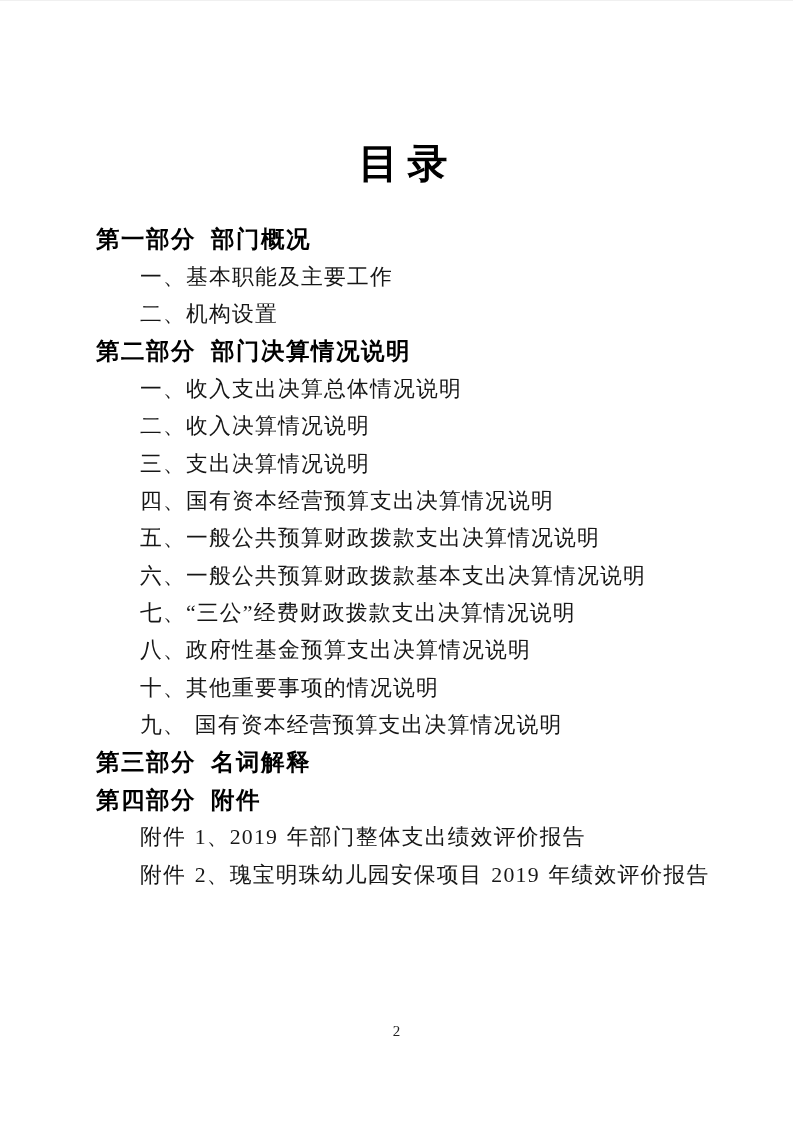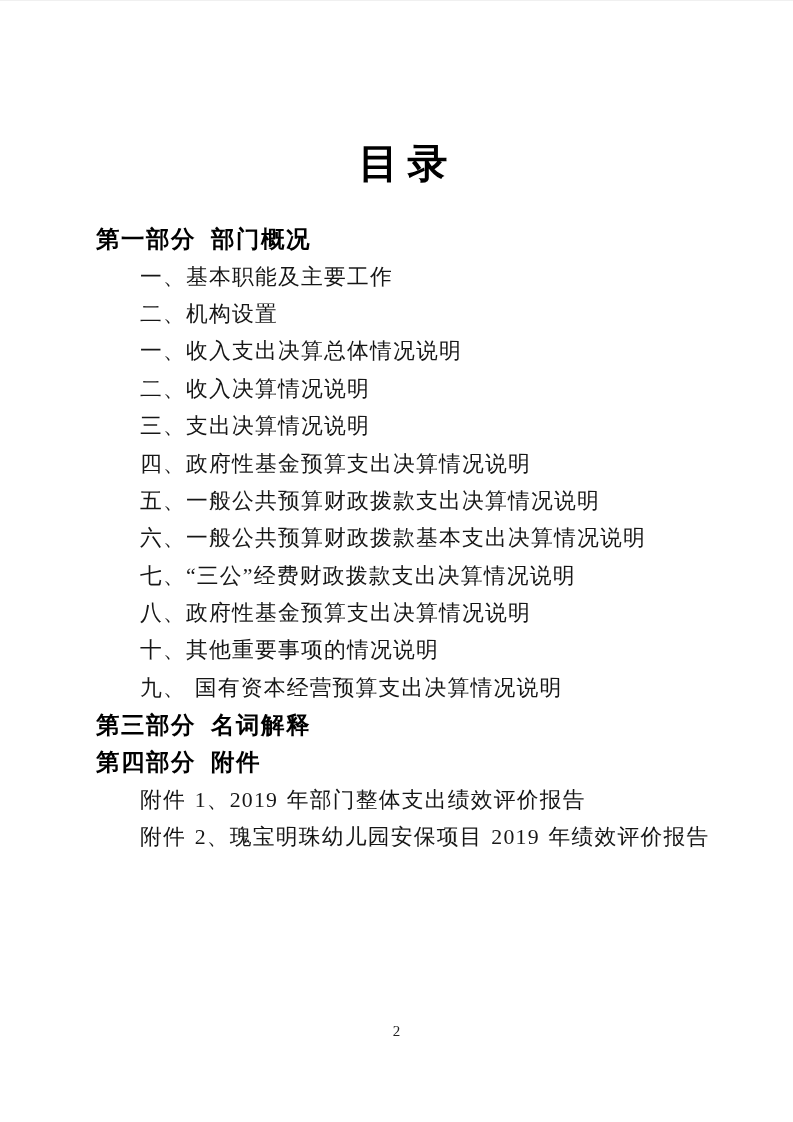--- a/index.html
+++ b/index.html
@@ -85,35 +85,38 @@
       </div>
 
     <div class="toc-line">
         <div class="toc-item">一、基本职能及主要工作</div>
       </div>
 
     <div class="toc-line">
         <div class="toc-item">二、机构设置</div>
       </div>
 
+    <div class="toc-line">
+        <div class="toc-heading">第二部分 部门决算情况说明</div>
+      </div>
 
     <div class="toc-line">
         <div class="toc-item">一、收入支出决算总体情况说明</div>
       </div>
 
     <div class="toc-line">
         <div class="toc-item">二、收入决算情况说明</div>
       </div>
 
     <div class="toc-line">
         <div class="toc-item">三、支出决算情况说明</div>
       </div>
 
     <div class="toc-line">
-        <div class="toc-item">四、政府性基金预算支出决算情况说明</div>
+        <div class="toc-item">四、国有资本经营预算支出决算情况说明</div>
       </div>
 
     <div class="toc-line">
         <div class="toc-item">五、一般公共预算财政拨款支出决算情况说明</div>
       </div>
 
     <div class="toc-line">
         <div class="toc-item">六、一般公共预算财政拨款基本支出决算情况说明</div>
       </div>
 

